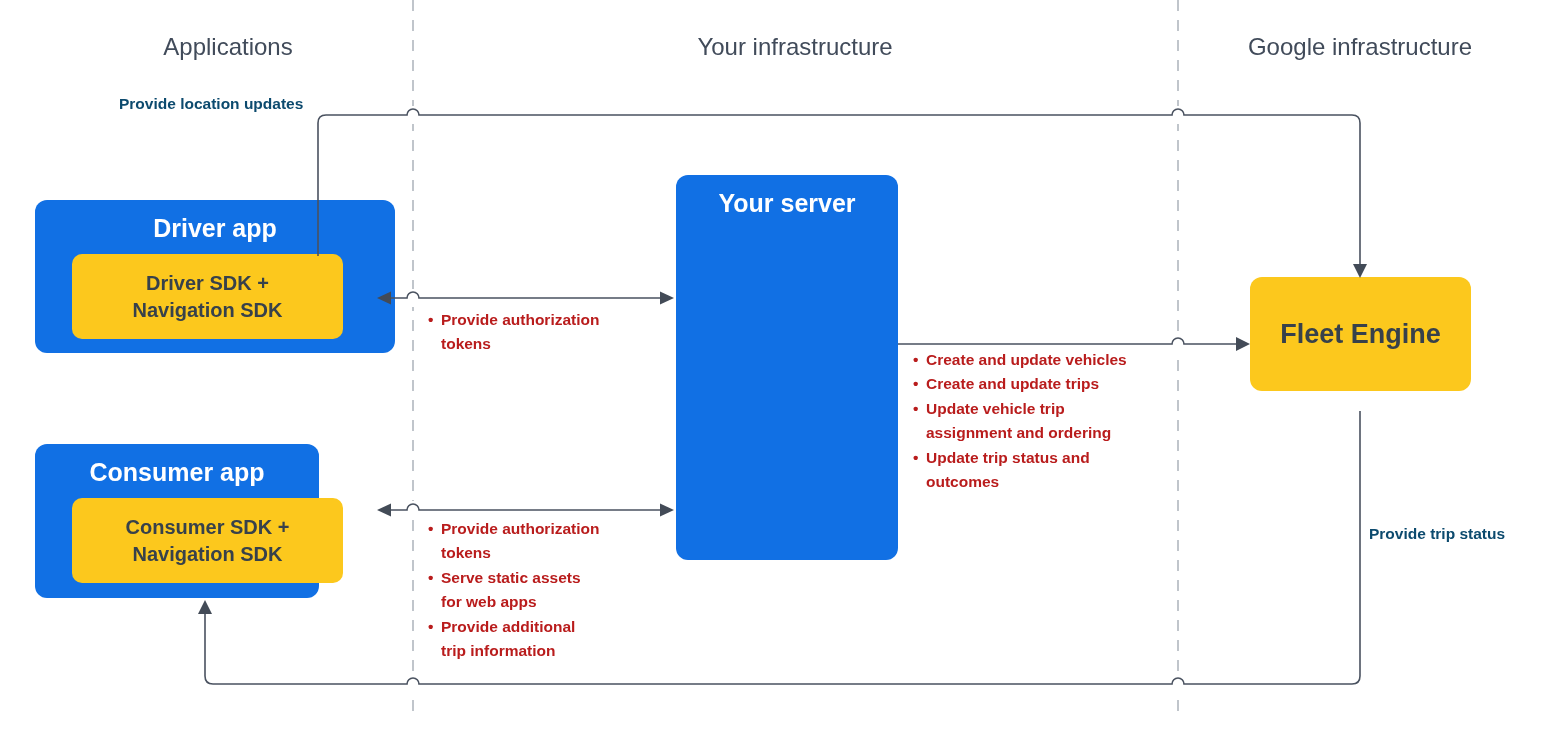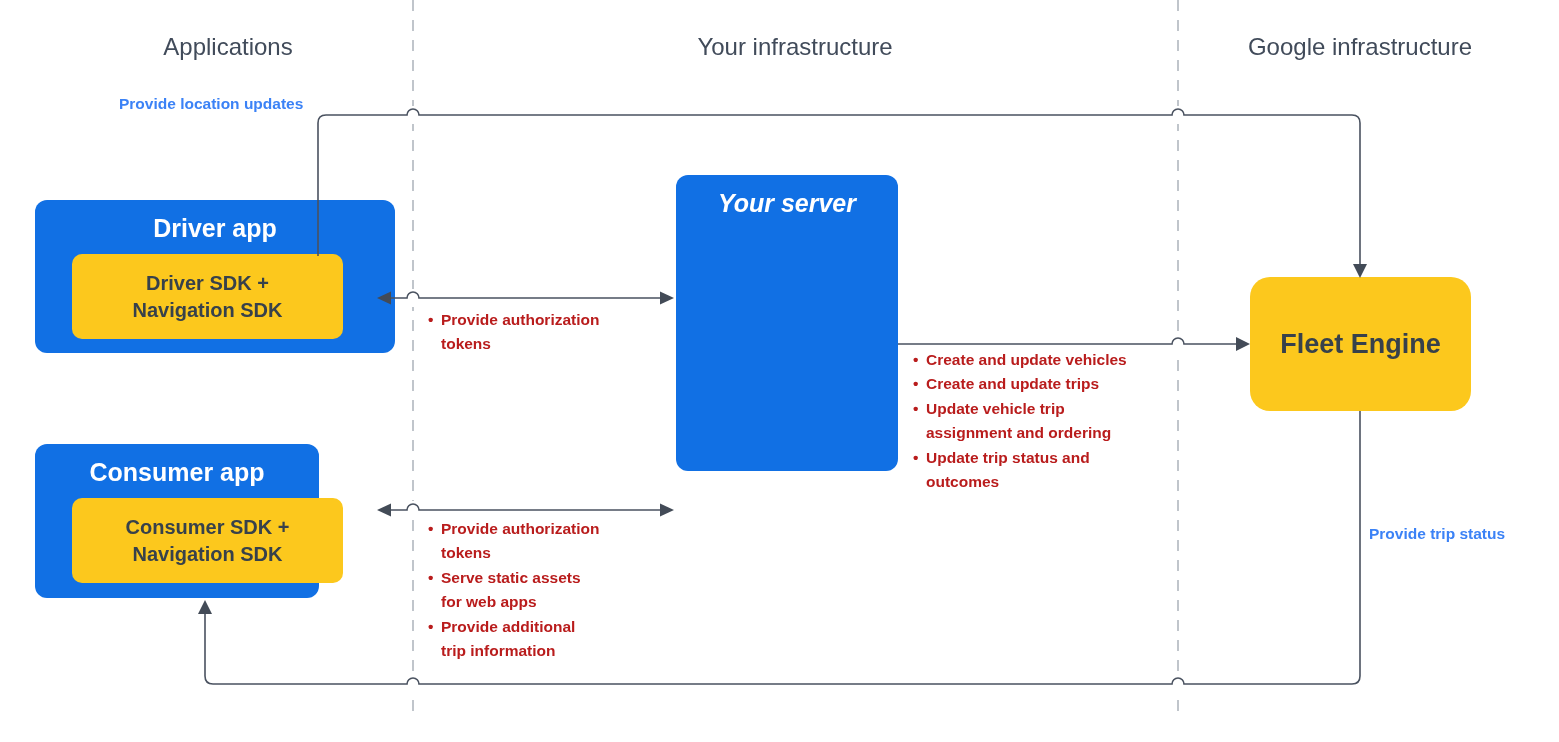--- a/index.html
+++ b/index.html
@@ -62,21 +62,21 @@
   .fleet-title {
     color: #37414B;
     font-weight: 700;
     font-size: 27px;
     white-space: nowrap;
   }
   .edge-label {
     position: absolute;
     font-weight: 700;
     font-size: 15.5px;
-    color: #3b82f6;
+    color: #0c4a6e;
     white-space: nowrap;
   }
   .note-list {
     position: absolute;
   }
   .note-item {
     position: relative;
     padding-left: 13px;
     font-weight: 700;
     font-size: 15.5px;
@@ -116,25 +116,25 @@
   </div>
 
   <div class="node" style="left:35px; top:444px; width:284px; height:154px;">
     <div class="node-title">Consumer app</div>
     <div class="sdk" style="left:37px; top:54px; width:271px; height:85px;">
       <div class="sdk-line">Consumer SDK +</div>
       <div class="sdk-line">Navigation SDK</div>
     </div>
   </div>
 
-  <div class="node" style="left:676px; top:175px; width:222px; height:296px;font-style:italic;">
+  <div class="node" style="left:676px; top:175px; width:222px; height:385px;">
     <div class="node-title">Your server</div>
   </div>
 
-  <div class="fleet" style="left:1250px; top:277px; width:221px; height:134px;border-radius:20px;">
+  <div class="fleet" style="left:1250px; top:277px; width:221px; height:114px;">
     <div class="fleet-title">Fleet Engine</div>
   </div>
 
   <div class="edge-label" style="left:119px; top:95px;">Provide location updates</div>
   <div class="edge-label" style="left:1369px; top:525px;">Provide trip status</div>
 
   <div class="note-list" style="left:428px; top:308px; width:230px;">
     <div class="note-item">Provide authorization
 tokens</div>
   </div>

